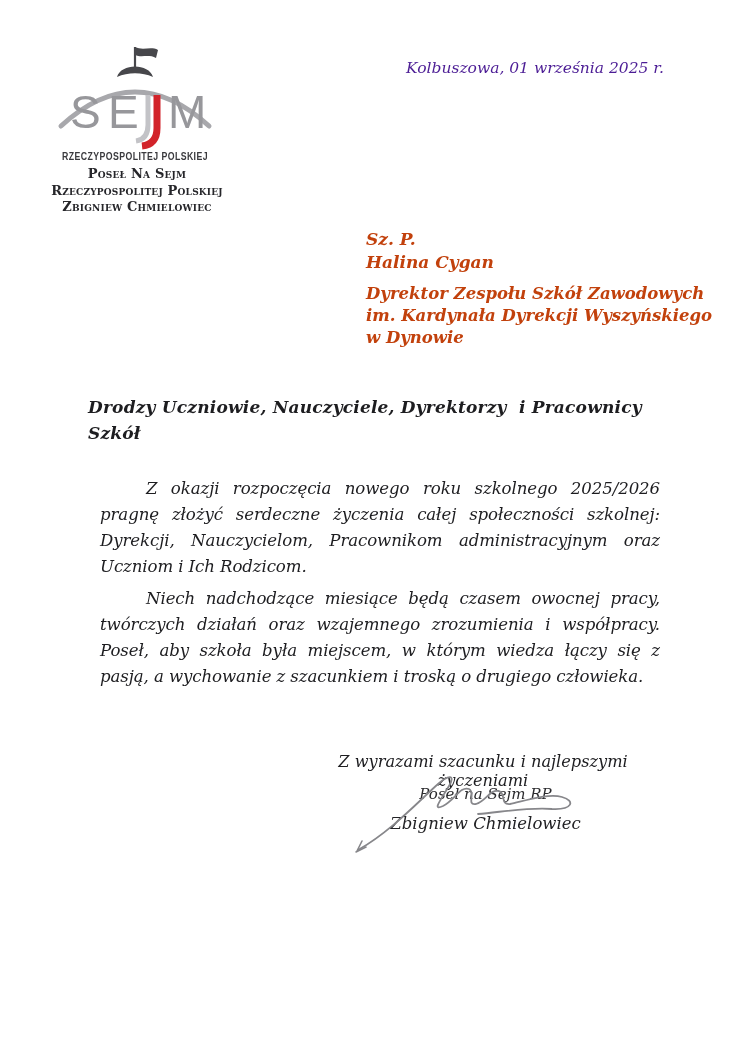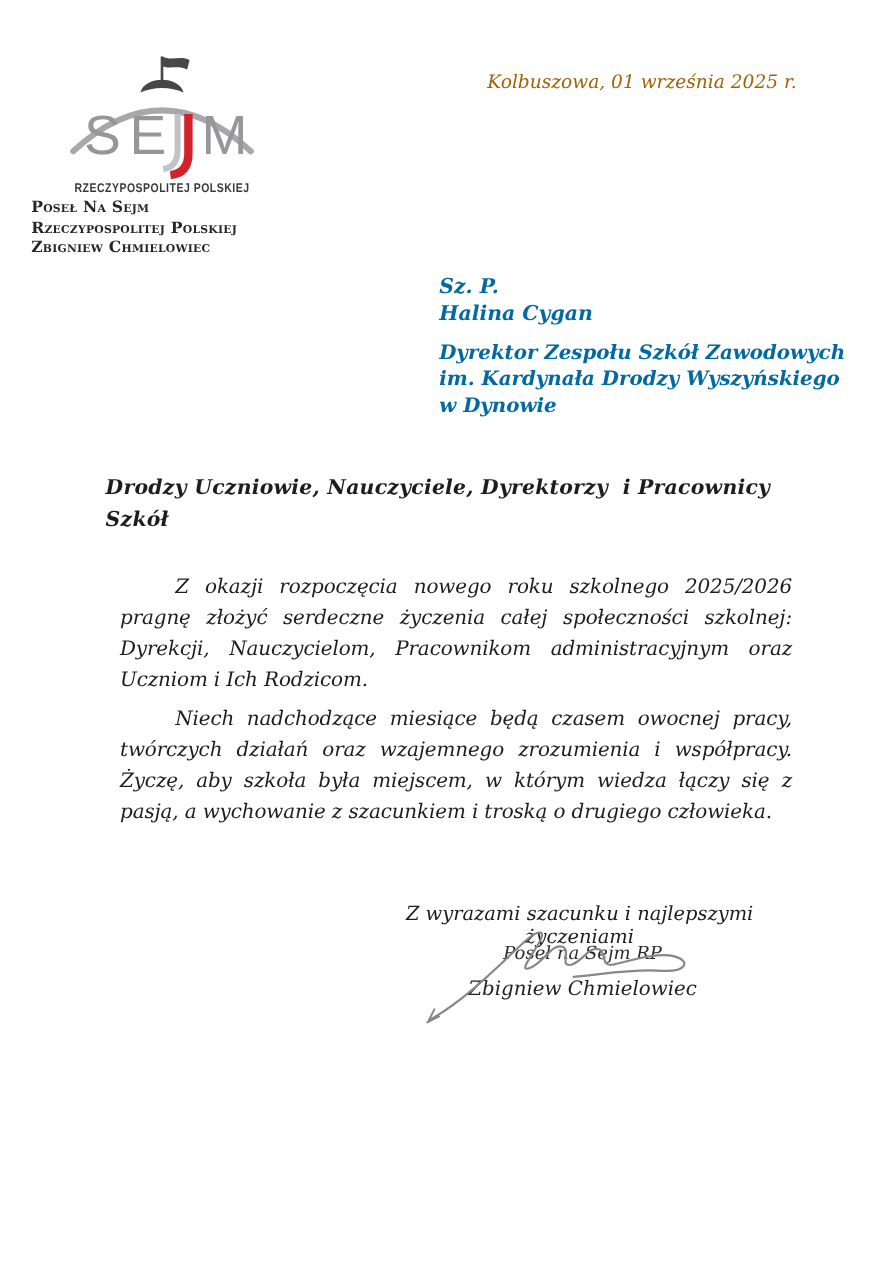--- a/index.html
+++ b/index.html
@@ -8,47 +8,47 @@
     width:744px; height:1052px;
     background:#ffffff;
     font-family:"DejaVu Serif","Liberation Serif",serif;
     color:#1d1d20;
     overflow:hidden;
   }
 
   
   .date {
     position:absolute; top:59px; right:80px;
-    font-style:italic; font-size:15.5px; color:#a16207;
+    font-style:italic; font-size:15.5px; color:#4c1d95;
   }
 
   
   .logo { position:absolute; left:56px; top:42px; width:158px; height:126px; }
   .logo-subtitle {
     font-family:"Liberation Sans",sans-serif;
     font-weight:bold; letter-spacing:0.5px;
   }
   .logo-letter { font-family:"Liberation Sans",sans-serif; }
 
   
   .sender {
     position:absolute; left:26px; top:166px; width:222px;
-    text-align:left;
+    text-align:center;
     font-variant:small-caps;
     font-weight:bold;
     font-size:13px; line-height:16.5px;
     letter-spacing:0.2px;
     color:#26262a;
   }
 
   
   .recipient {
     position:absolute; left:366px; top:228px;
     font-style:italic; font-weight:bold;
-    font-size:17px; line-height:23px; color:#0369a1;
+    font-size:17px; line-height:23px; color:#c2410c;
   }
   .recipient .title-group { margin-top:9px; font-size:16.5px; line-height:22px; }
 
   
   .body-col {
     position:absolute; left:88px; width:572px; top:394px;
     font-style:italic; font-size:16.6px; line-height:26px; color:#1d1d20;
   }
   .greeting {
     font-weight:bold; font-size:17px; margin:0 0 30px 0; letter-spacing:0.2px;
@@ -106,29 +106,29 @@
     <div>Poseł Na Sejm</div>
     <div>Rzeczypospolitej Polskiej</div>
     <div>Zbigniew Chmielowiec</div>
   </div>
 
   <div class="recipient">
     <div>Sz. P.</div>
     <div>Halina Cygan</div>
     <div class="title-group">
       <div>Dyrektor Zespołu Szkół Zawodowych</div>
-      <div>im. Kardynała Drodzy Wyszyńskiego</div>
+      <div>im. Kardynała Dyrekcji Wyszyńskiego</div>
       <div>w Dynowie</div>
     </div>
   </div>
 
   <div class="body-col">
     <div class="greeting">Drodzy Uczniowie, Nauczyciele, Dyrektorzy  i Pracownicy Szkół</div>
     <p class="para">Z okazji rozpoczęcia nowego roku szkolnego 2025/2026 pragnę złożyć serdeczne życzenia całej społeczności szkolnej: Dyrekcji, Nauczycielom, Pracownikom administracyjnym oraz Uczniom i Ich Rodzicom.</p>
-    <p class="para">Niech nadchodzące miesiące będą czasem owocnej pracy, twórczych działań oraz wzajemnego zrozumienia i współpracy. Życzę, aby szkoła była miejscem, w którym wiedza łączy się z pasją, a wychowanie z szacunkiem i troską o drugiego człowieka.</p>
+    <p class="para">Niech nadchodzące miesiące będą czasem owocnej pracy, twórczych działań oraz wzajemnego zrozumienia i współpracy. Poseł, aby szkoła była miejscem, w którym wiedza łączy się z pasją, a wychowanie z szacunkiem i troską o drugiego człowieka.</p>
   </div>
 
   <div class="closing">Z wyrazami szacunku i najlepszymi życzeniami</div>
 
   <div class="sig-role">Poseł na Sejm RP</div>
   <div class="sig-name">Zbigniew Chmielowiec</div>
 
   <svg class="scrawl" viewBox="0 0 235 95" xmlns="http://www.w3.org/2000/svg">
     <path d="M6 90 C38 72 66 42 86 24 C96 15 104 14 97 26 C88 41 80 51 91 46 C103 40 108 26 117 29 C124 32 114 46 124 44 C134 41 138 29 147 31 C154 33 148 45 158 44 C172 41 196 33 210 37 C224 41 220 50 200 49 C176 47 150 52 126 54" fill="none" stroke="#87878b" stroke-width="1.8" stroke-linecap="round"></path>
     <path d="M4 92 L14 87 M5 91 L10 81" fill="none" stroke="#87878b" stroke-width="1.6" stroke-linecap="round"></path>

